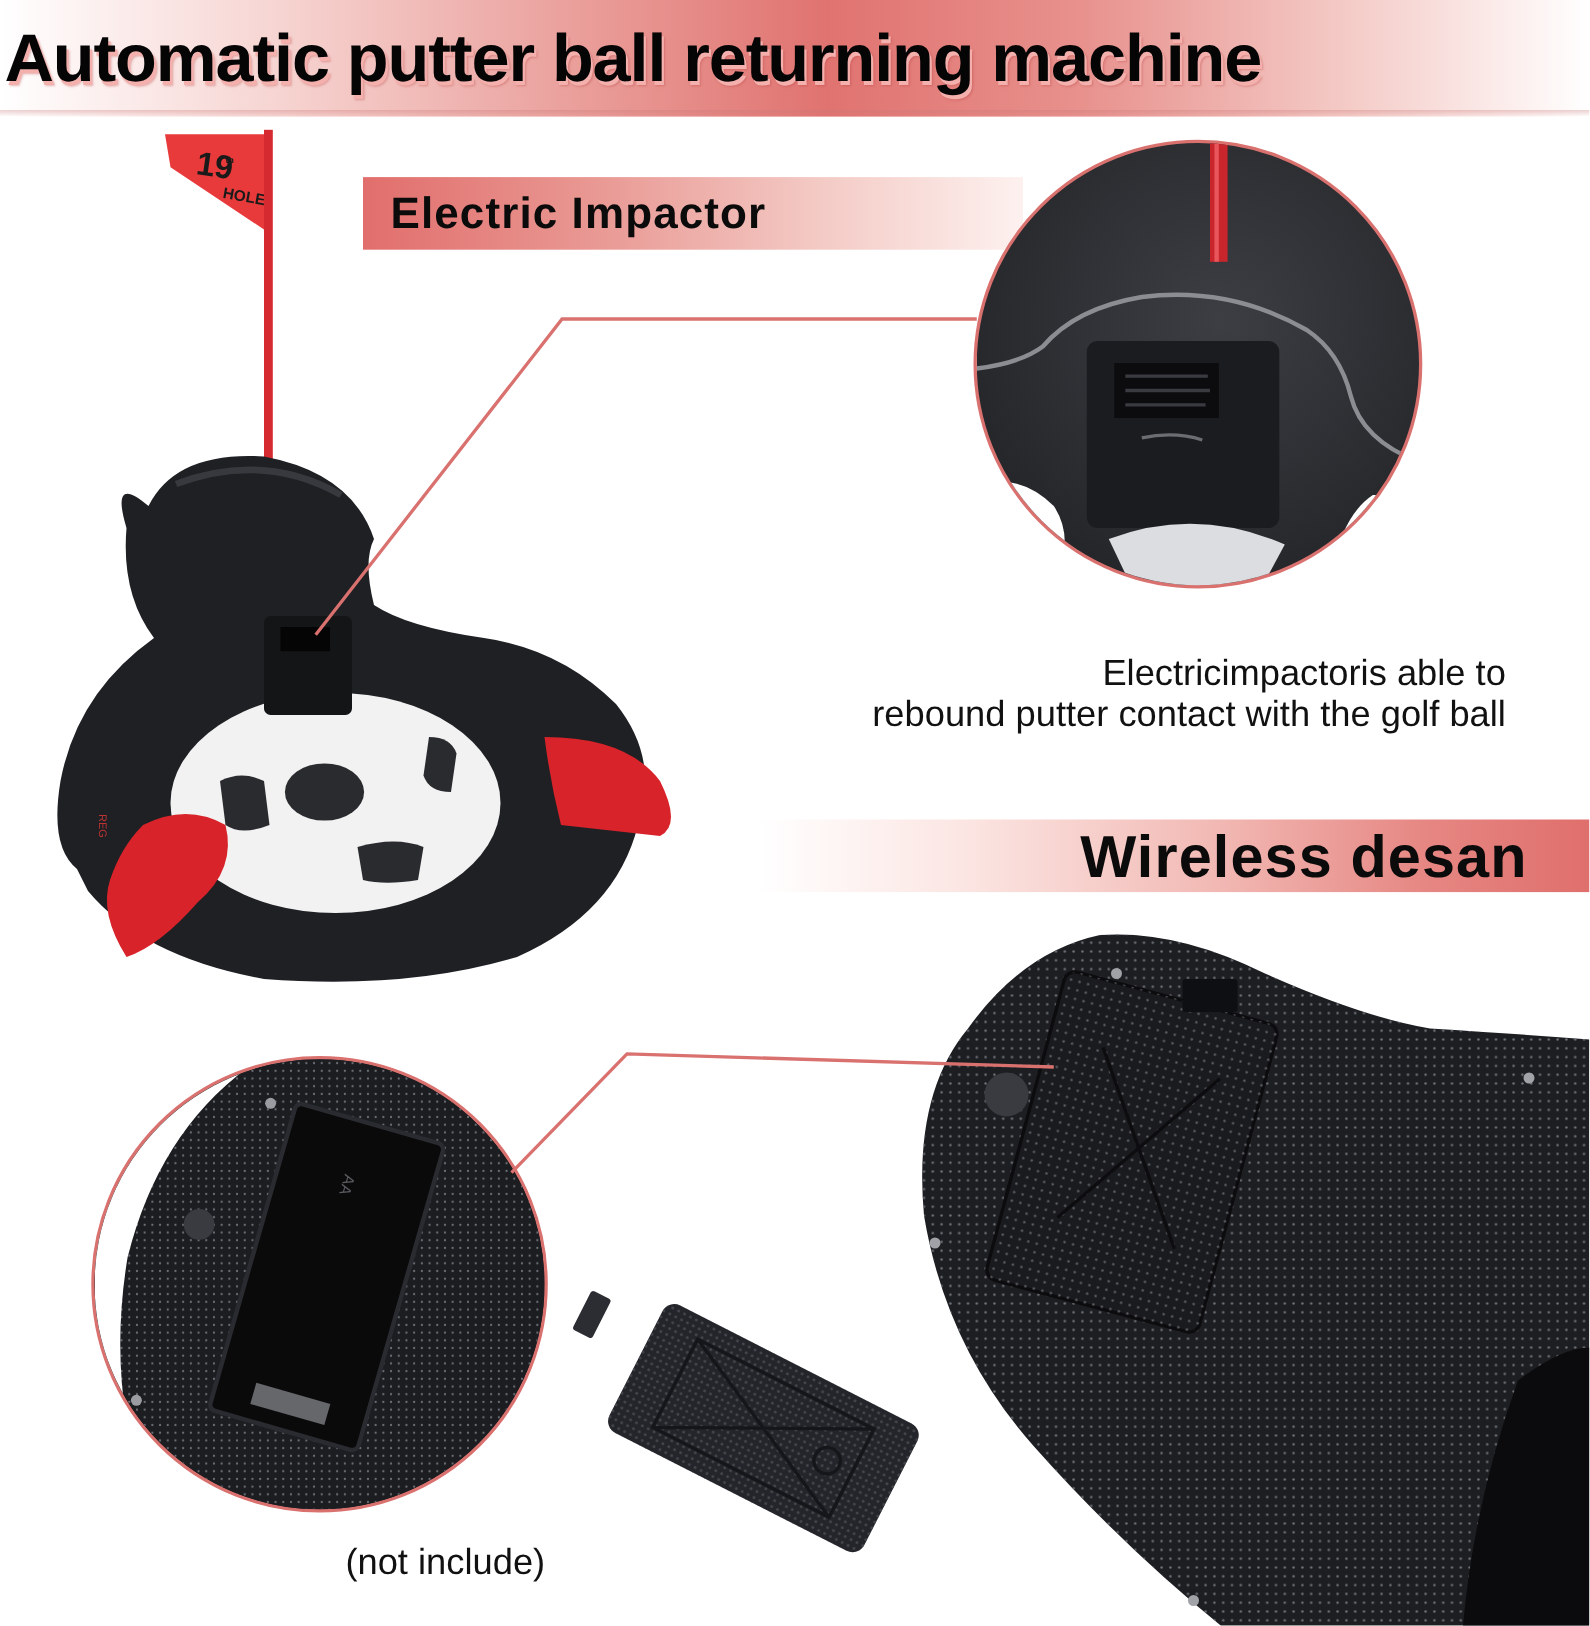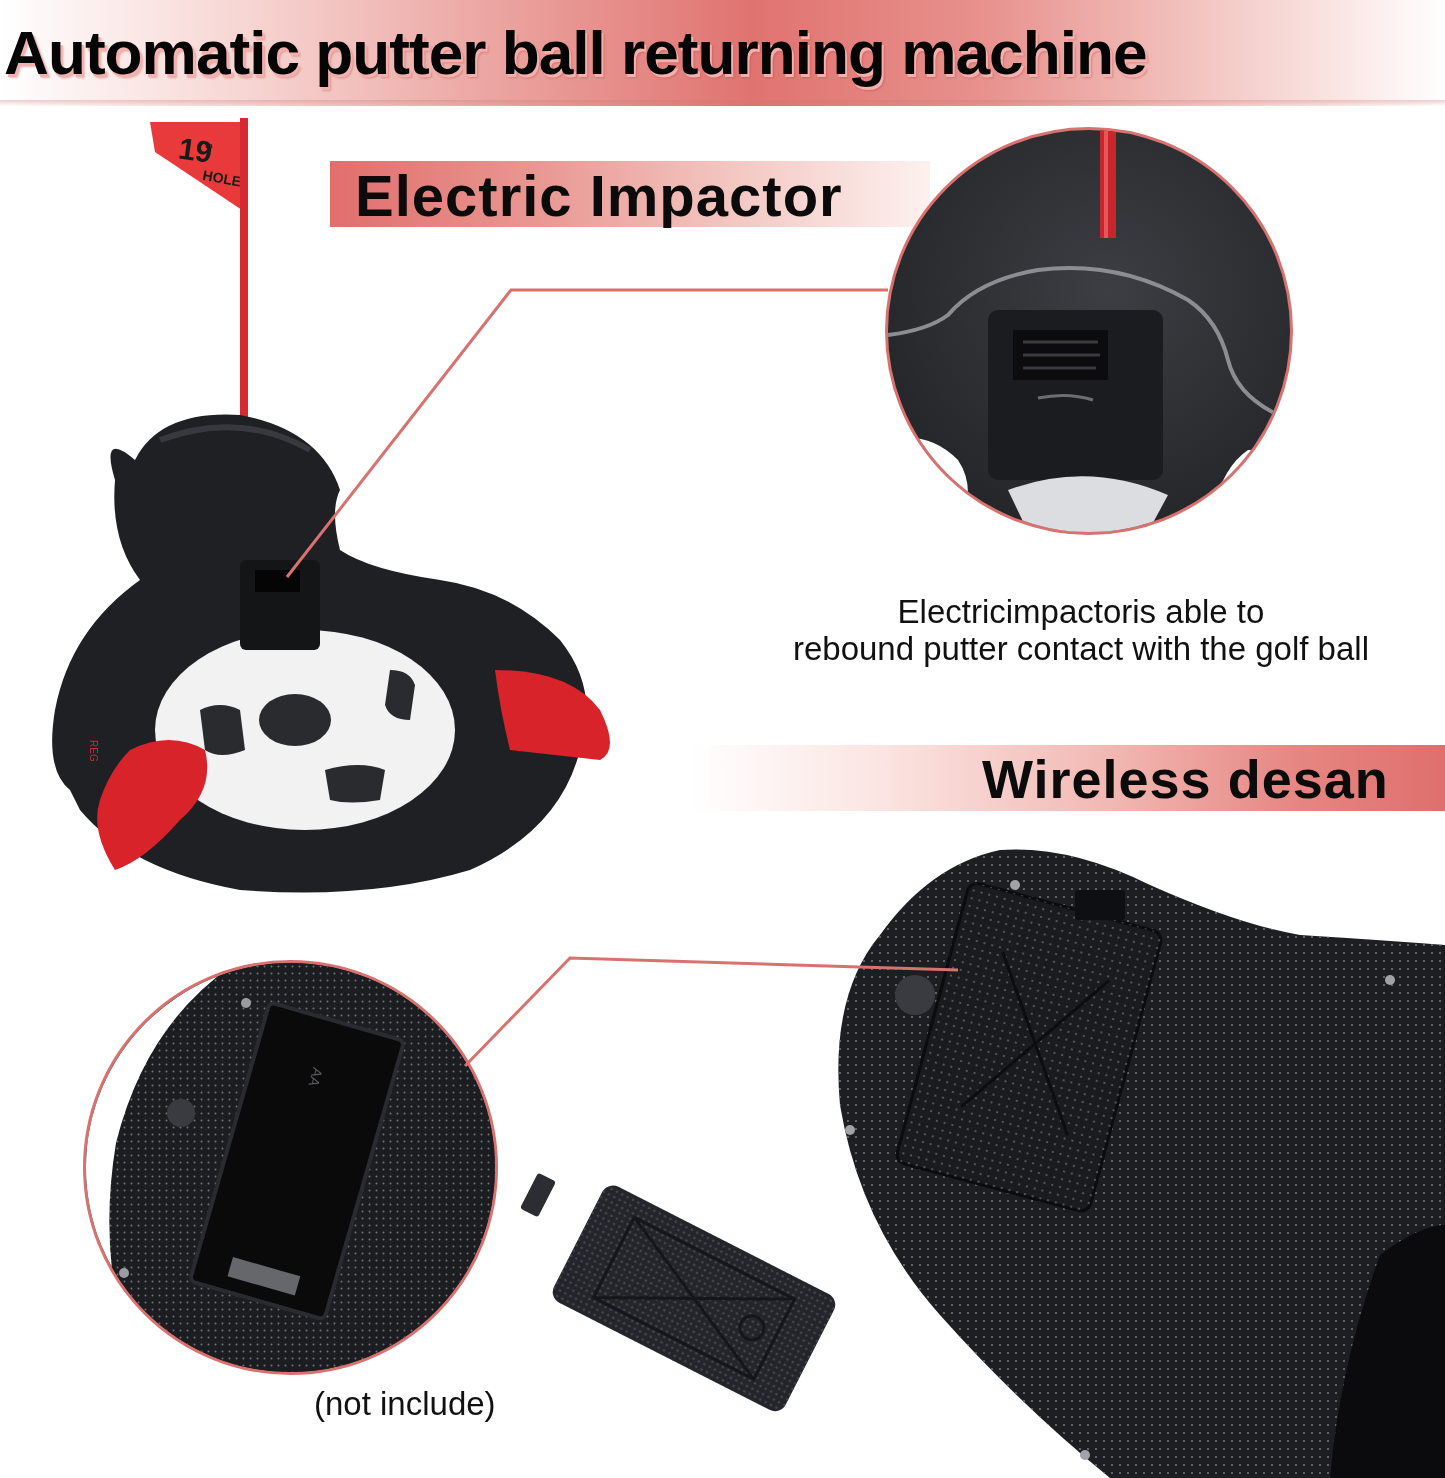--- a/index.html
+++ b/index.html
@@ -17,32 +17,32 @@
     font-family:"Liberation Sans", sans-serif;
     text-shadow: 2px 3px 0 #f3b0ad, 3px 4px 2px rgba(180,60,60,0.35);
     transform: scaleX(1.02); transform-origin:left top; white-space:nowrap;
   }
 
   
   .banner-ei {
     left:330px; top:161px; width:600px; height:66px;
     background: linear-gradient(90deg, #e16e6c 0%, #e99893 35%, #f4cbc6 70%, #fdf1ef 100%);
   }
-  .banner-ei-text { left:355px; top:162px; font-size:58px; font-weight:700; color:#0b0b0b; letter-spacing:1px; white-space:nowrap; }
+  .banner-ei-text { left:355px; top:172px; font-size:40px; font-weight:700; color:#0b0b0b; letter-spacing:1px; white-space:nowrap; }
 
   .banner-wd {
     left:690px; top:745px; width:755px; height:66px;
     background: linear-gradient(90deg, #ffffff 0%, #fbe5e2 25%, #f2b9b4 55%, #e68783 80%, #df6f6c 100%);
   }
   .banner-wd-text { left:982px; top:748px; font-size:54px; font-weight:700; color:#0b0b0b; letter-spacing:1px; white-space:nowrap; }
 
   
-  .caption-ei { right:76px; top:593px; text-align:center; font-size:33px; line-height:37px; color:#111; white-space:nowrap; }
+  .caption-ei { right:76px; top:593px; text-align:right; font-size:33px; line-height:37px; color:#111; white-space:nowrap; }
   .caption-bat { left:42px; top:1385px; font-size:33px; line-height:37px; color:#111; white-space:nowrap; }
-  .caption-bat .l2 { display:block; padding-left:272px; }
+  .caption-bat .l2 { display:block; padding-left:272px;margin-top:16px; }
 
   
   .circle {
     border-radius:50%; border:3px solid #d9716f; overflow:hidden; box-sizing:border-box; background:#2c2d31;
   }
   .circle-top { left:885px; top:127px; width:408px; height:408px; background:radial-gradient(circle at 55% 40%, #3d3e43 0%, #2a2b2f 60%, #1d1e21 100%); }
   .circle-bottom { left:83px; top:960px; width:415px; height:415px; background:#1c1d21; }
 
   
   svg.overlay { left:0; top:0; width:1445px; height:1478px; pointer-events:none; }

